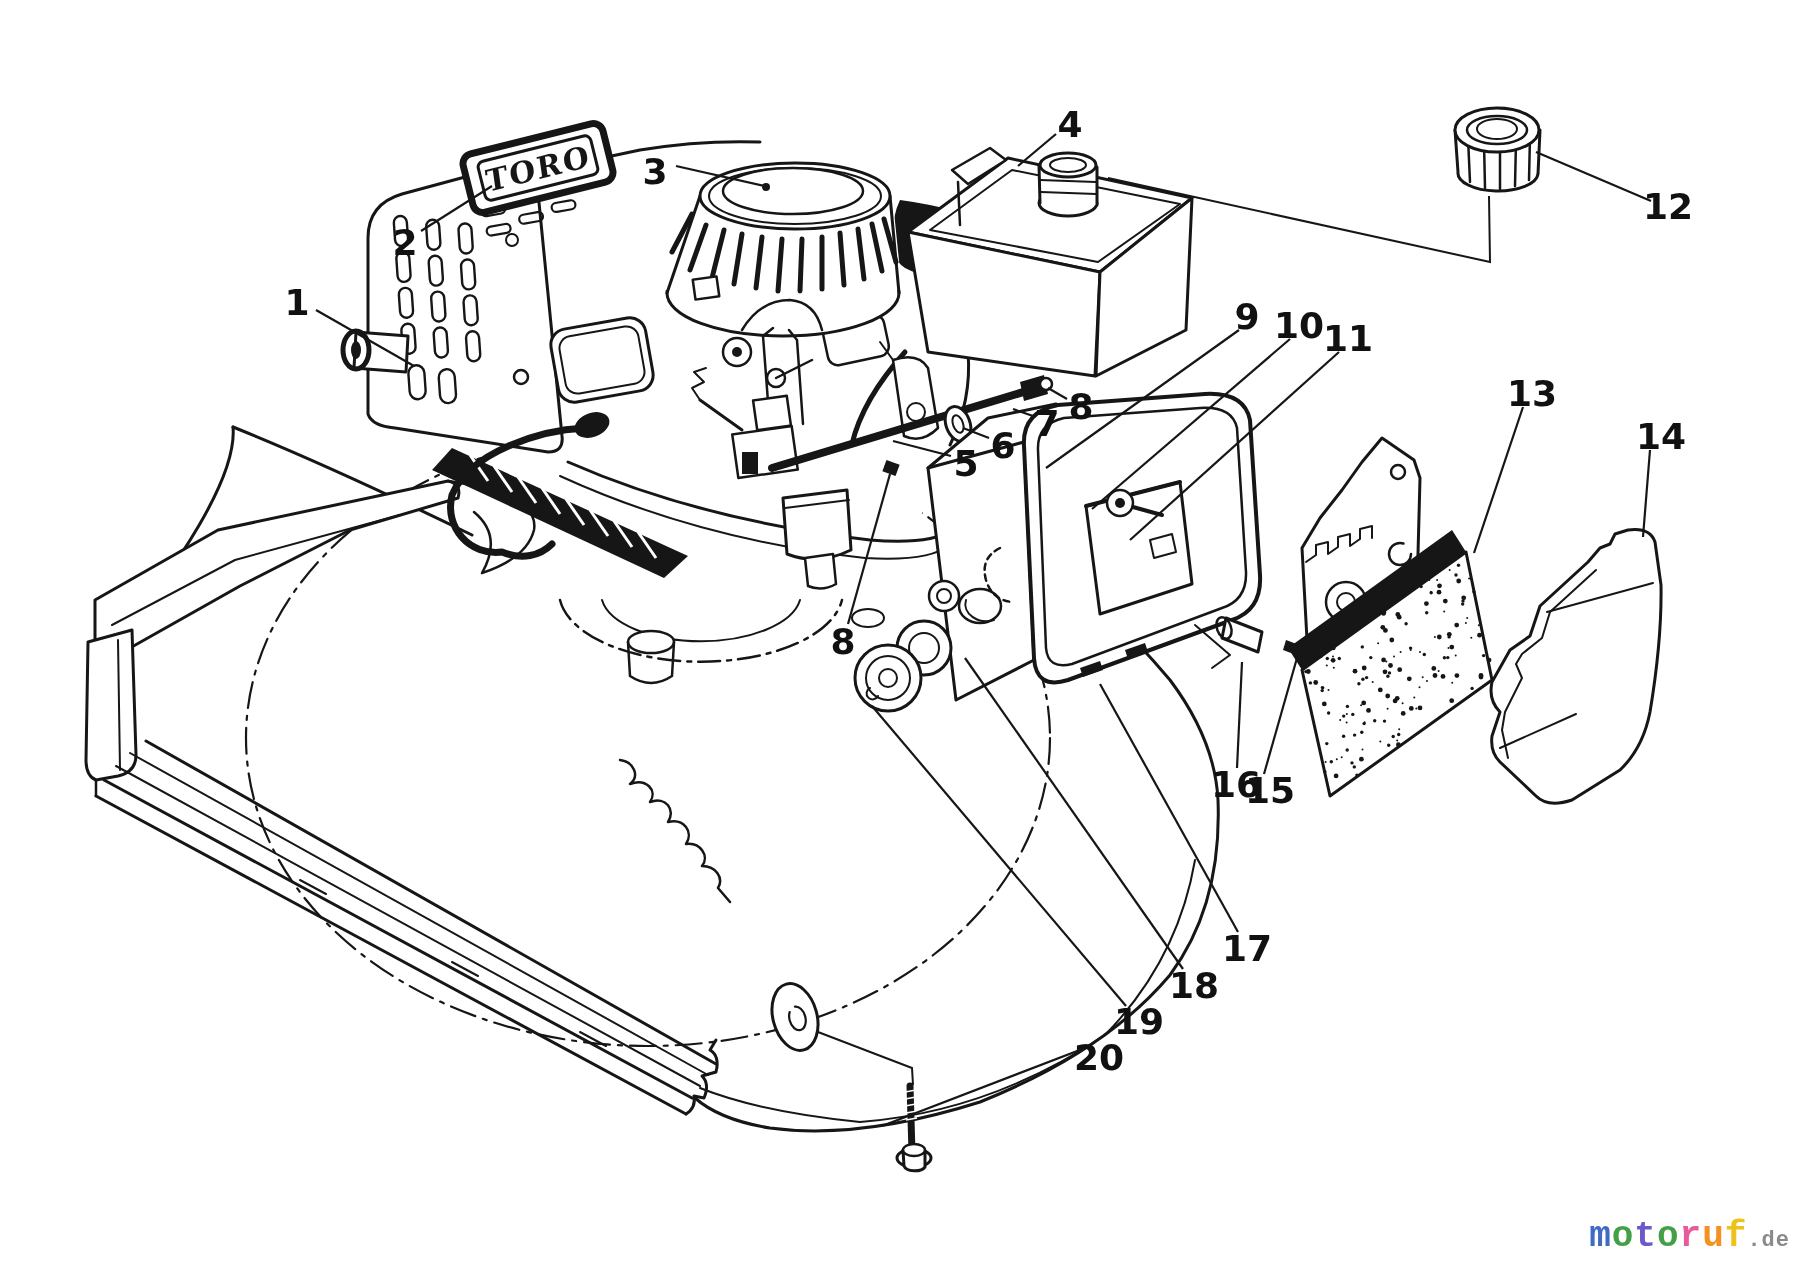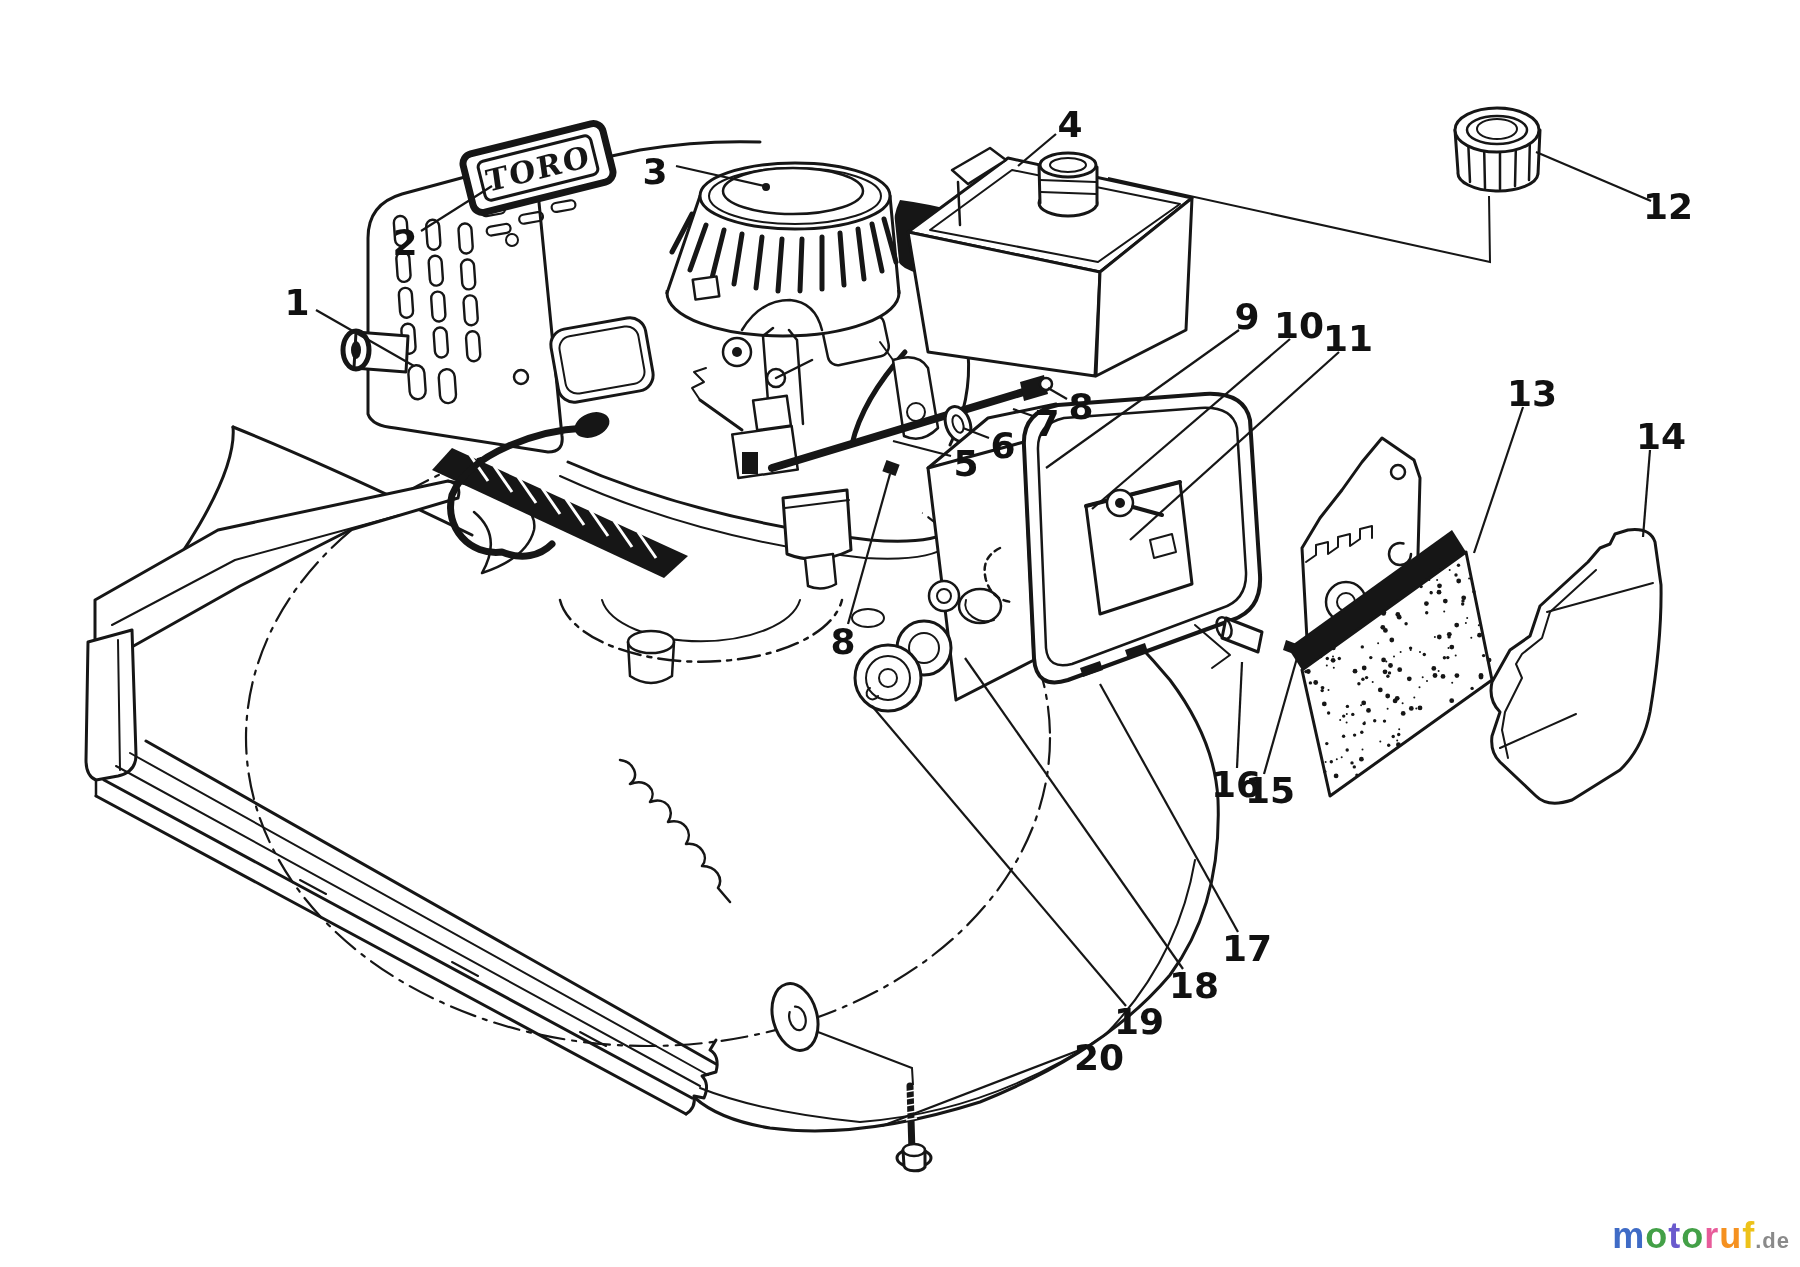--- a/index.html
+++ b/index.html
@@ -4,21 +4,21 @@
 <style>
   html,body{margin:0;padding:0;background:#ffffff;}
   #stage{position:relative;width:1800px;height:1267px;background:#ffffff;overflow:hidden;
          font-family:"DejaVu Sans", sans-serif;}
   svg{position:absolute;left:0;top:0;}
   .ink{stroke:#161616;fill:none;stroke-linecap:round;stroke-linejoin:round;}
   .w{fill:#ffffff;}
   .blk{fill:#161616;stroke:none;}
   .callout-num{font-family:"DejaVu Sans",sans-serif;font-weight:800;font-size:36px;fill:#111;}
   #watermark{position:absolute;right:10px;bottom:10px;
-             font-family:Liberation Sans, sans-serif;font-weight:bold;font-size:36px;
+             font-family:Liberation Mono, monospace;font-weight:bold;font-size:36px;
              letter-spacing:1px;user-select:none;}
   #watermark .suffix{font-size:22px;font-weight:bold;}
 </style>
 </head>
 <body>
 
 <div id="stage">
 <svg width="1800" height="1267" viewBox="0 0 1800 1267">
 
   <g>

